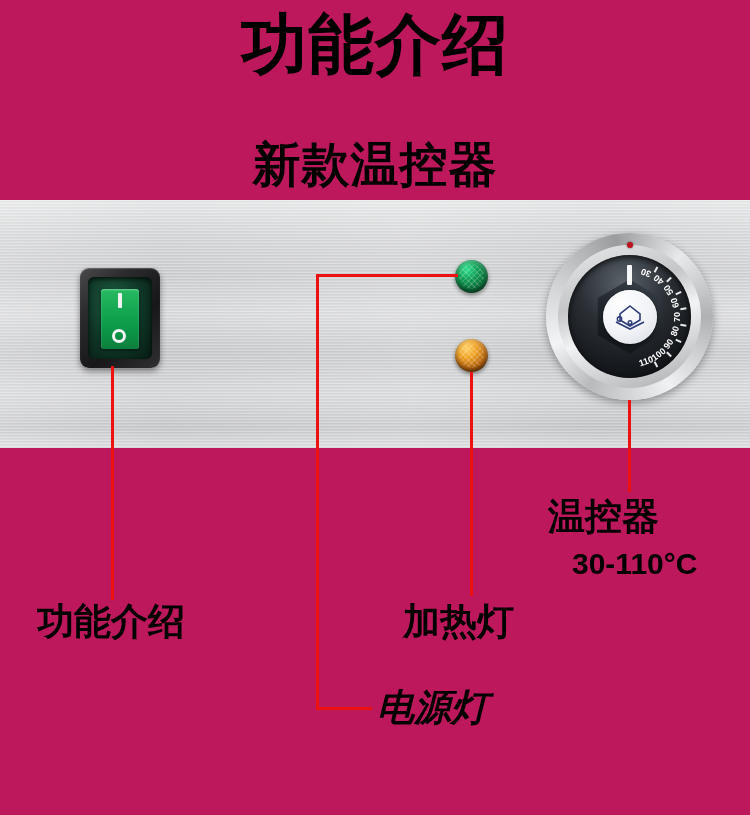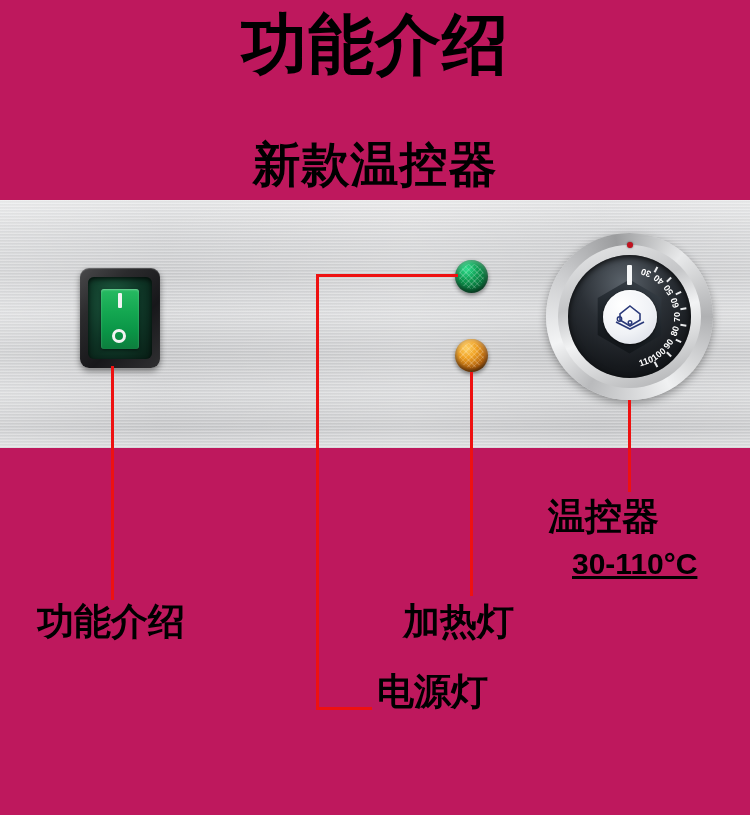--- a/index.html
+++ b/index.html
@@ -287,25 +287,24 @@
     color: #000000;
     font-weight: bold;
     line-height: 1.08;
     white-space: nowrap;
   }
   .callout-cn { font-size: 37px; }
   .callout-range {
     font-size: 30px;
     font-weight: bold;
     letter-spacing: 0px;
-    text-decoration: underline;
   }
   .lbl-power-switch { left: 37px; top: 602px; }
   .lbl-heat-lamp   { left: 403px; top: 602px; }
-  .lbl-power-lamp  { left: 377px; top: 672px; }
+  .lbl-power-lamp  { left: 377px; top: 688px; font-style: italic; }
   .lbl-thermostat  { left: 548px; top: 497px; }
   .lbl-thermostat-range { left: 572px; top: 548px; }
 </style>
 </head>
 <body>
 
 <div id="page">
 
   <div class="title-main">功能介绍</div>
   <div class="title-sub">新款温控器</div>

